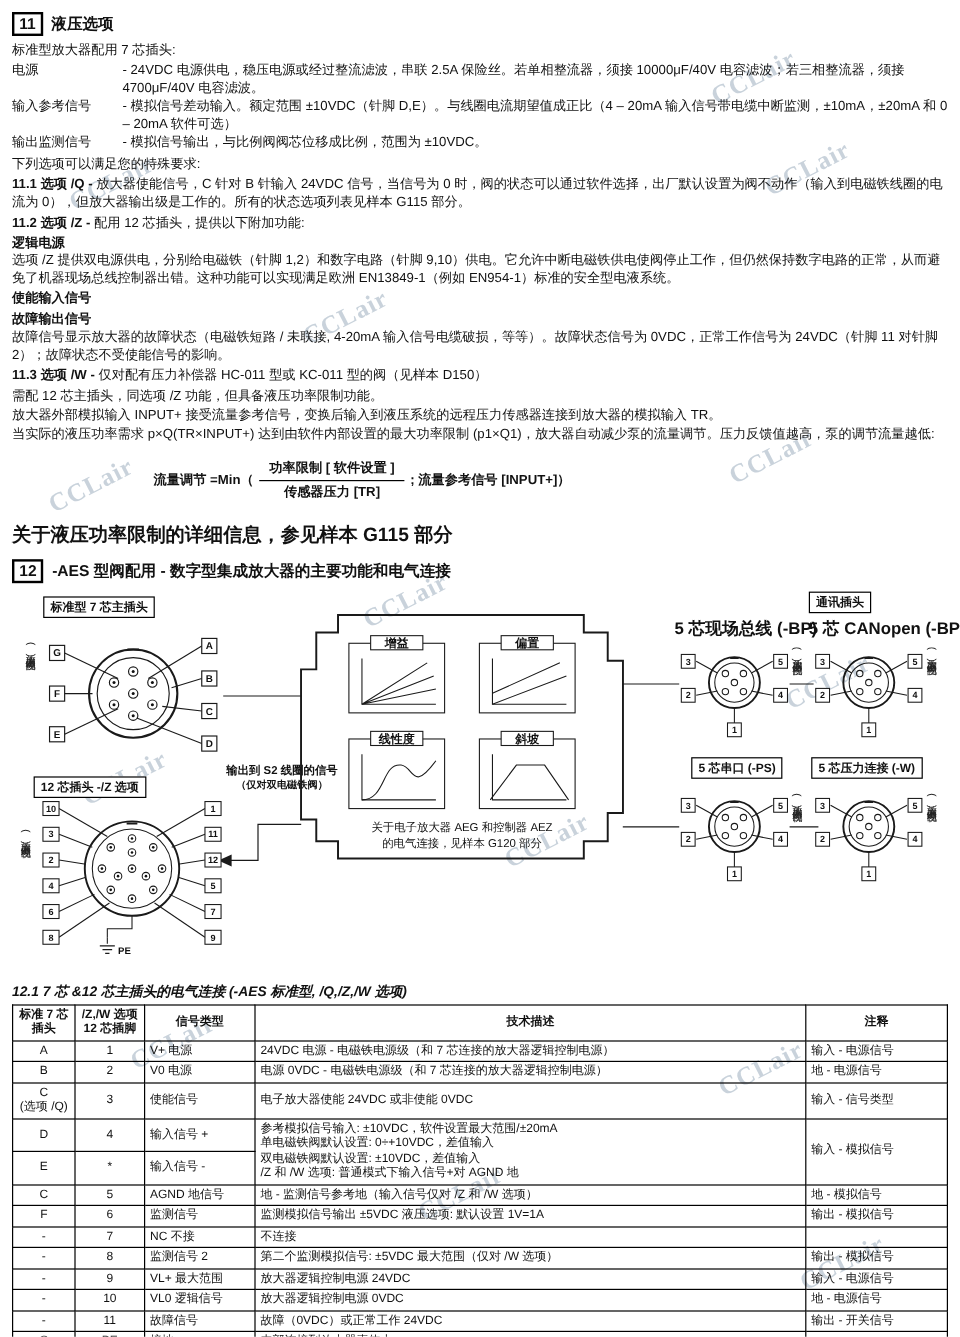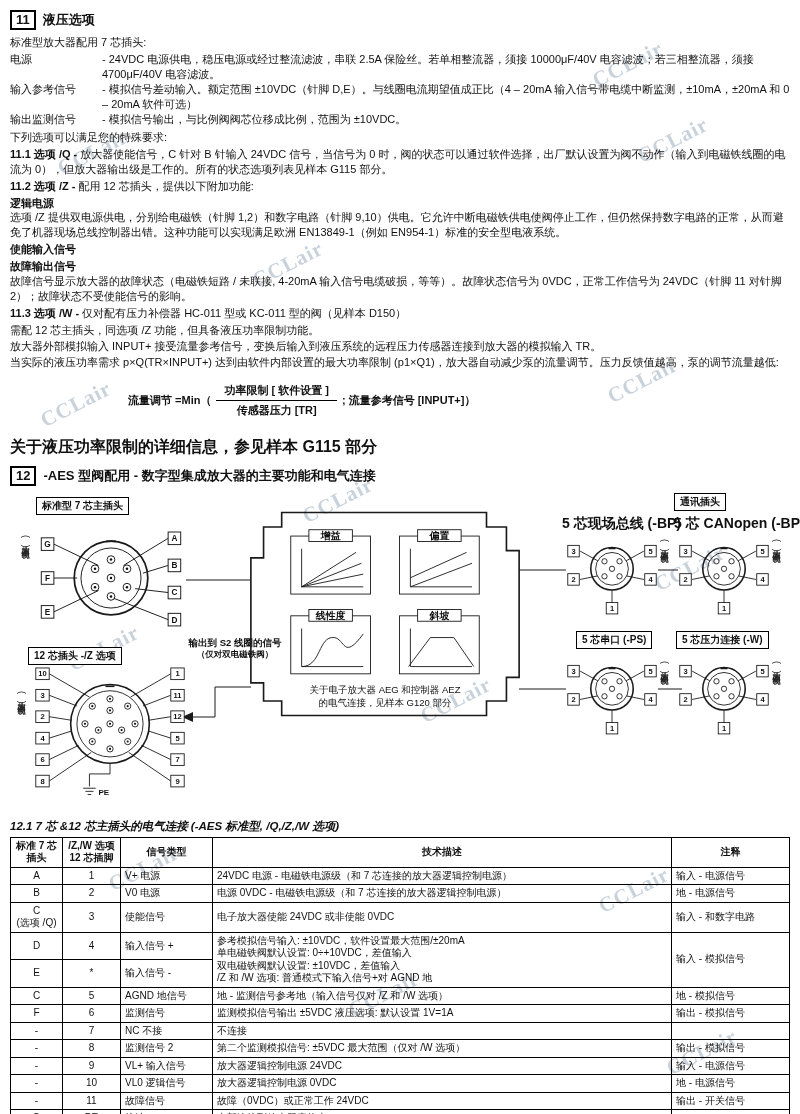--- a/index.html
+++ b/index.html
@@ -500,21 +500,21 @@
         <td>V0 电源</td>
         <td class="pre">电源 0VDC - 电磁铁电源级（和 7 芯连接的放大器逻辑控制电源）</td>
         <td>地 - 电源信号</td>
       </tr>
       <tr>
         <td class="c pre">C
 (选项 /Q)</td>
         <td class="c">3</td>
         <td>使能信号</td>
         <td class="pre">电子放大器使能 24VDC 或非使能 0VDC</td>
-        <td>输入 - 和数字电路</td>
+        <td>输入 - 信号类型</td>
       </tr>
       <tr>
         <td class="c pre">D</td>
         <td class="c">4</td>
         <td>输入信号 +</td>
         <td class="pre" rowspan="2">参考模拟信号输入: ±10VDC，软件设置最大范围/±20mA
 单电磁铁阀默认设置: 0÷+10VDC，差值输入
 双电磁铁阀默认设置: ±10VDC，差值输入
 /Z 和 /W 选项: 普通模式下输入信号+对 AGND 地</td>
         <td rowspan="2">输入 - 模拟信号</td>
@@ -548,21 +548,21 @@
       <tr>
         <td class="c pre">-</td>
         <td class="c">8</td>
         <td>监测信号 2</td>
         <td class="pre">第二个监测模拟信号: ±5VDC 最大范围（仅对 /W 选项）</td>
         <td>输出 - 模拟信号</td>
       </tr>
       <tr>
         <td class="c pre">-</td>
         <td class="c">9</td>
-        <td>VL+ 输入信号</td>
+        <td>VL+ 最大范围</td>
         <td class="pre">放大器逻辑控制电源 24VDC</td>
         <td>输入 - 电源信号</td>
       </tr>
       <tr>
         <td class="c pre">-</td>
         <td class="c">10</td>
         <td>VL0 逻辑信号</td>
         <td class="pre">放大器逻辑控制电源 0VDC</td>
         <td>地 - 电源信号</td>
       </tr>

